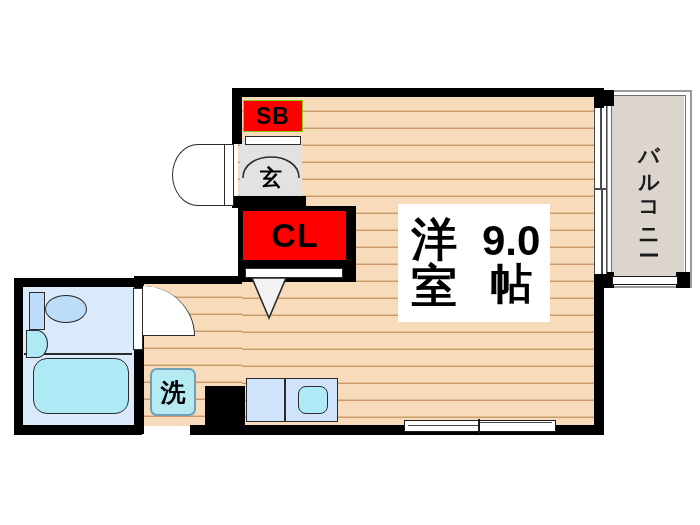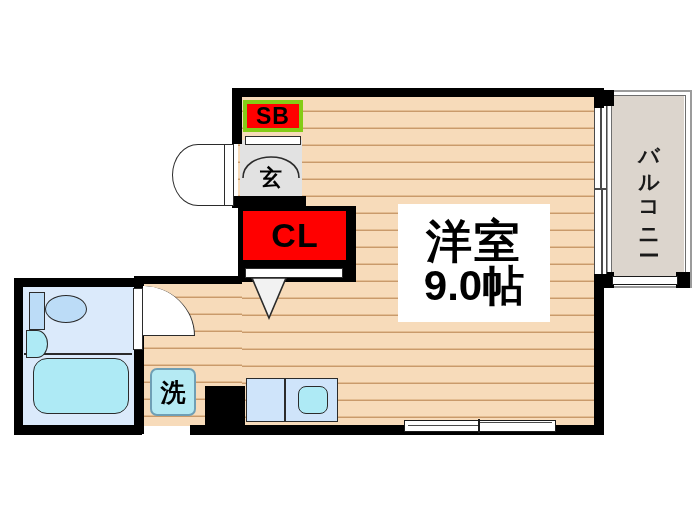--- a/index.html
+++ b/index.html
@@ -40,21 +40,21 @@
   .floor-balcony {
     background: #dcd5cd;
   }
 
   
   .wall { background: #000000; }
 
   
   .lbl-red {
     background: #ff0000;
-    border: 4px solid #84cc16;
+    border: 1px solid #84cc16;
     color: #000000;
     font-weight: bold;
     display: flex;
     align-items: center;
     justify-content: center;
     letter-spacing: 1px;
   }
   .lbl-white {
     background: #ffffff;
     color: #000000;
@@ -224,21 +224,21 @@
   <svg class="abs" style="left:248px; top:276px; width:42px; height:44px;" viewBox="0 0 42 44">
     <polygon points="4,2 38,2 21,42" fill="#f2f2f2" stroke="#2b2b2b" stroke-width="1.6"></polygon>
   </svg>
 
   <div class="abs win-frame" style="left:404px; top:420px; width:152px; height:12px;"></div>
   <div class="abs win-mull" style="left:478px; top:419px; width:2px; height:14px;"></div>
   <div class="abs" style="left:408px; top:425px; width:70px; height:1.3px; background:#4a4a4a;"></div>
   <div class="abs" style="left:480px; top:422px; width:72px; height:1.3px; background:#4a4a4a;"></div>
 
   <div class="abs lbl-white" style="left:398px; top:204px; width:152px; height:118px; font-size:0;">
-    <div style="display:flex; flex-direction:column; align-items:center; justify-content:center; width:100%; height:100%;">
+    <div style="display:flex; flex-direction:row; align-items:center; justify-content:center; width:100%; height:100%;">
       <span style="font-size:46px; letter-spacing:2px; display:block;">洋室</span>
       <span style="font-size:42px; letter-spacing:0px; display:block;text-align:center;">9.0帖</span>
     </div>
   </div>
 
   <div class="abs wall" style="left:346px; top:206px; width:10px; height:76px;"></div>
 
 </div>
 
 </body></html>

